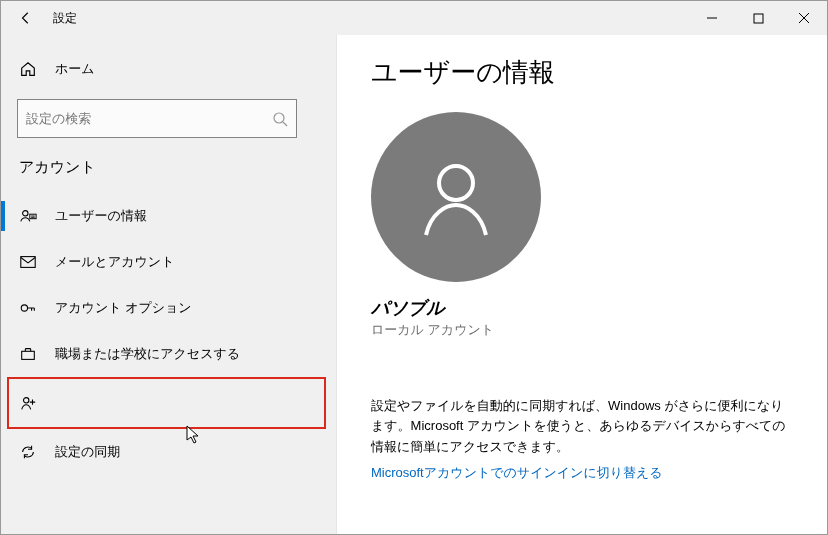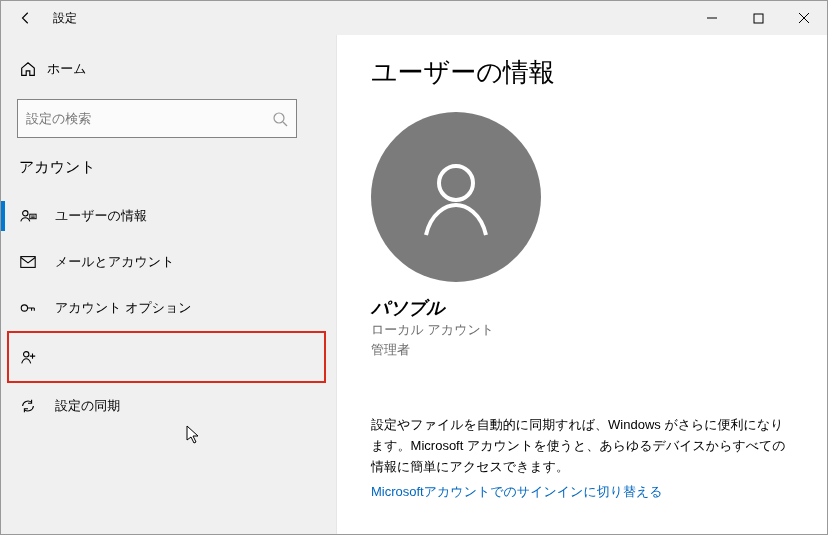--- a/index.html
+++ b/index.html
@@ -28,21 +28,21 @@
   .body { display: flex; flex: 1; overflow: hidden; }
   .sidebar {
     width: 336px;
     background: #f0f0f0;
     display: flex;
     flex-direction: column;
     padding-top: 14px;
     border-right: 1px solid #e6e6e6;
   }
   .home {
-    display: flex; align-items: center; gap: 10px;
+    display: flex; align-items: center; gap: 18px;
     padding: 8px 0 8px 18px;
     height: 40px;
   }
   .search-wrap { padding: 10px 16px 12px 16px; }
   .search {
     width: 280px; height: 39px;
     border: 1px solid #838383;
     background: #fbfbfb;
     display: flex; align-items: center;
     padding: 0 8px;
@@ -181,20 +181,29 @@
       <div class="nav-item">
         <span class="icon">
           <svg viewBox="0 0 20 20" width="18" height="18">
               <circle cx="6" cy="10" r="3.5" stroke="#000" stroke-width="1.2" fill="none"></circle>
               <path d="M9 10 H17 M14 10 V13 M17 10 V13" stroke="#000" stroke-width="1.2" fill="none"></path>
             </svg>
         </span>
         <span class="nav-label">アカウント オプション</span>
       </div>
 
+      <div class="nav-item">
+        <span class="icon">
+          <svg viewBox="0 0 20 20" width="18" height="18">
+              <rect x="3" y="7" width="14" height="9" stroke="#000" stroke-width="1.2" fill="none"></rect>
+              <path d="M7 7 V5 a1 1 0 0 1 1-1 h4 a1 1 0 0 1 1 1 V7" stroke="#000" stroke-width="1.2" fill="none"></path>
+            </svg>
+        </span>
+        <span class="nav-label">職場または学校にアクセスする</span>
+      </div>
 
       <div class="nav-item highlight">
         <span class="icon">
           <svg viewBox="0 0 20 20" width="18" height="18">
               <circle cx="8" cy="7" r="3" stroke="#000" stroke-width="1.2" fill="none"></circle>
               <path d="M3 17c1-3 3-5 5-5s4 2 5 5" stroke="#000" stroke-width="1.2" fill="none"></path>
               <path d="M15 6 V12 M12 9 H18" stroke="#000" stroke-width="1.2"></path>
             </svg>
         </span>
       </div>
@@ -216,21 +225,20 @@
 
       <div class="avatar">
         <svg viewBox="0 0 100 100" width="100" height="100">
           <circle cx="50" cy="36" r="17" stroke="#fff" stroke-width="4" fill="none"></circle>
           <path d="M20 88 c5-22 20-30 30-30 s25 8 30 30" stroke="#fff" stroke-width="4" fill="none"></path>
         </svg>
       </div>
 
       <div class="username">パソブル</div>
       <div class="sub">ローカル アカウント</div>
-      <div class="sub">管理者</div>
 
       <div class="desc">設定やファイルを自動的に同期すれば、Windows がさらに便利になります。Microsoft アカウントを使うと、あらゆるデバイスからすべての情報に簡単にアクセスできます。</div>
       <a class="link">Microsoftアカウントでのサインインに切り替える</a>
     </div>
   </div>
 </div>
 
 <svg class="cursor" width="16" height="20" viewBox="0 0 16 20">
   <path d="M1 1 L1 15 L5 12 L8 18 L10 17 L7 11 L12 11 Z" fill="#fff" stroke="#000" stroke-width="1"></path>
 </svg>

